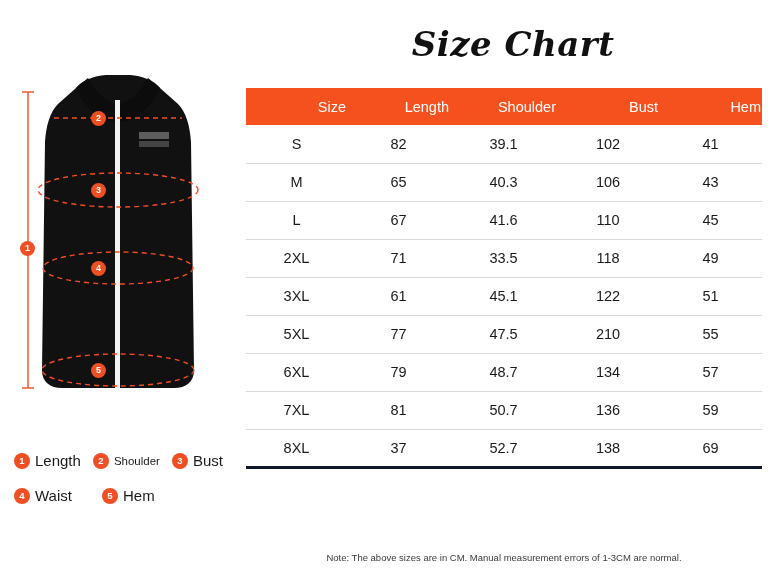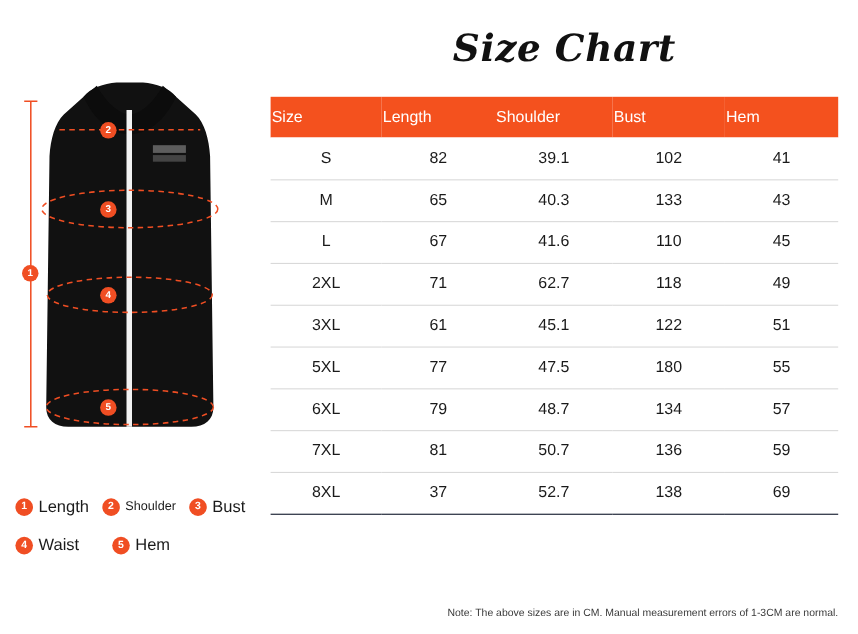--- a/index.html
+++ b/index.html
@@ -103,39 +103,39 @@
     width: 516px;
     border-collapse: collapse;
     table-layout: fixed;
   }
   table.size-table thead th {
     background: #f4511e;
     color: #ffffff;
     font-size: 14.5px;
     font-weight: normal;
     height: 37px;
-    text-align: left;
+    text-align: right;
     border: none;
   }
   table.size-table tbody td {
     height: 38px;
     text-align: center;
     font-size: 14.5px;
     color: #1a1a1a;
     border-bottom: 1px solid #d9d9d9;
     background: #ffffff;
   }
   table.size-table tbody tr:last-child td {
-    border-bottom: 1px solid #0f172a;
+    border-bottom: 3px solid #0f172a;
   }
   .note {
     position: absolute;
     left: 0; top: 552px;
     width: 516px;
-    text-align: right;
+    text-align: center;
     font-size: 9.5px;
     color: #3a3a3a;
   }
 </style>
 </head>
 <body>
 
 <div class="page">
 
   <div class="illus">
@@ -233,49 +233,49 @@
           <td>S</td>
           <td>82</td>
           <td>39.1</td>
           <td>102</td>
           <td>41</td>
         </tr>
         <tr>
           <td>M</td>
           <td>65</td>
           <td>40.3</td>
-          <td>133</td>
+          <td>106</td>
           <td>43</td>
         </tr>
         <tr>
           <td>L</td>
           <td>67</td>
           <td>41.6</td>
           <td>110</td>
           <td>45</td>
         </tr>
         <tr>
           <td>2XL</td>
           <td>71</td>
-          <td>62.7</td>
+          <td>33.5</td>
           <td>118</td>
           <td>49</td>
         </tr>
         <tr>
           <td>3XL</td>
           <td>61</td>
           <td>45.1</td>
           <td>122</td>
           <td>51</td>
         </tr>
         <tr>
           <td>5XL</td>
           <td>77</td>
           <td>47.5</td>
-          <td>180</td>
+          <td>210</td>
           <td>55</td>
         </tr>
         <tr>
           <td>6XL</td>
           <td>79</td>
           <td>48.7</td>
           <td>134</td>
           <td>57</td>
         </tr>
         <tr>

